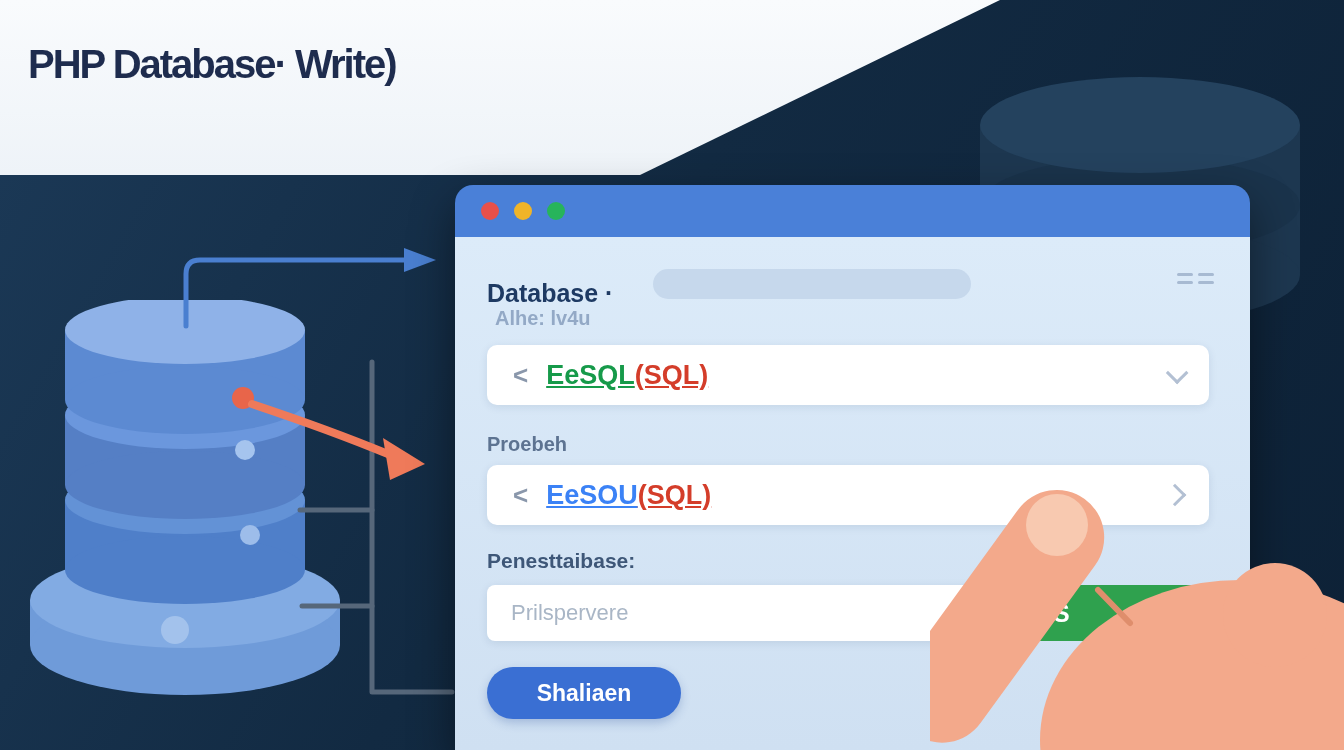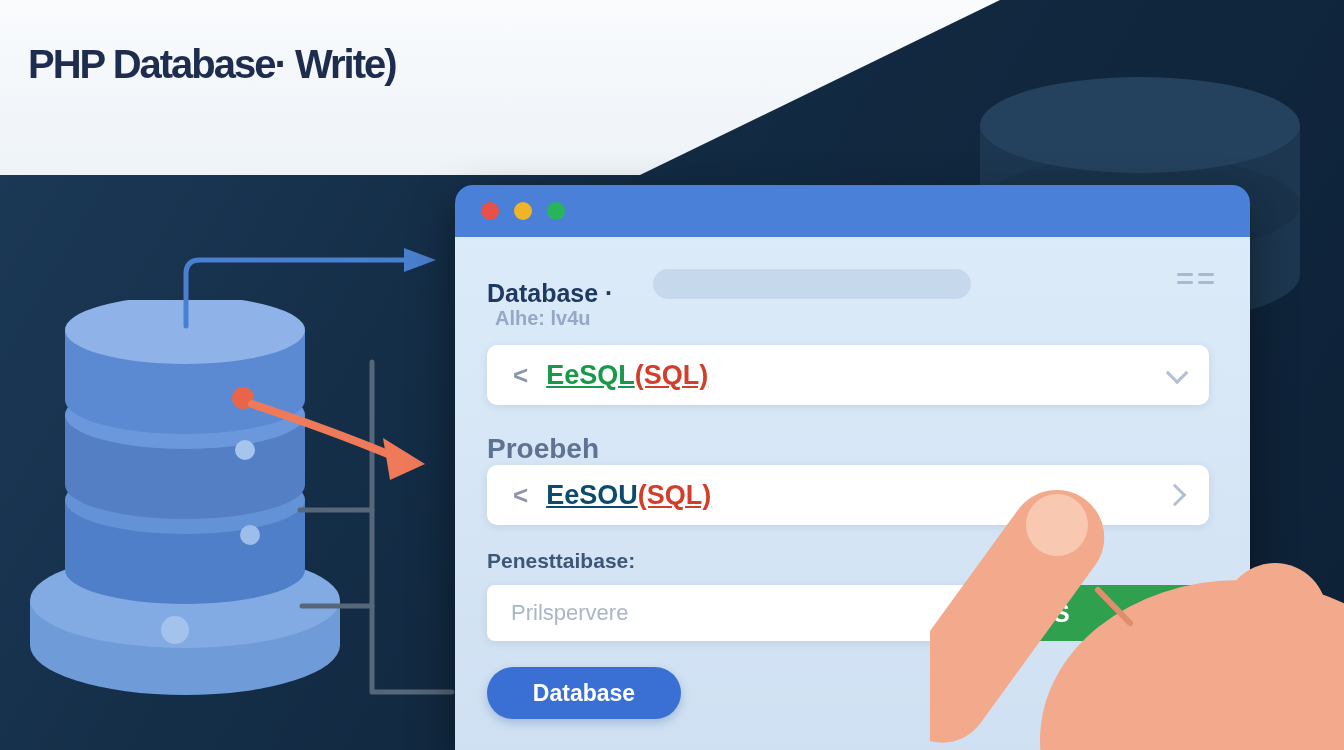--- a/index.html
+++ b/index.html
@@ -43,21 +43,21 @@
     position:absolute;left:32px;width:722px;height:60px;background:#ffffff;
     border-radius:10px;display:flex;align-items:center;padding:0 26px;
     box-sizing:border-box;box-shadow:0 2px 8px rgba(20,50,90,.10);
   }
   .prefix{font-size:26px;font-weight:700;color:#8a97ab;margin-right:18px;}
   .val{font-size:27px;font-weight:800;text-decoration:underline;}
   .chev-down{width:13px;height:13px;border-right:3px solid #b3c0d3;border-bottom:3px solid #b3c0d3;
     transform:rotate(45deg) translateY(-3px);margin-left:auto;}
   .chev-right{width:13px;height:13px;border-right:3px solid #b3c0d3;border-bottom:3px solid #b3c0d3;
     transform:rotate(-45deg);margin-left:auto;}
-  .field-label{position:absolute;left:32px;font-size:28px;font-weight:700;color:#5d7391;}
+  .field-label{position:absolute;left:32px;font-size:20px;font-weight:700;color:#5d7391;}
   .label3{color:#3e5778;font-size:21px;}
   .text-field{
     position:absolute;left:32px;top:348px;width:506px;height:56px;background:#fff;
     border-radius:8px;box-shadow:0 2px 8px rgba(20,50,90,.10);display:flex;align-items:center;
   }
   .text-field input{
     border:none;outline:none;background:transparent;width:100%;
     padding:0 24px;font-size:22px;color:#3b82f6;font-family:"Liberation Sans", sans-serif;
   }
   .text-field input::placeholder{color:#a9b6c6;}
@@ -152,33 +152,33 @@
       <span class="prefix">&lt;</span>
       <span class="val" style="color: rgb(22, 154, 74);">EeSQL</span>
       <span class="val" style="color: rgb(212, 61, 42);">(SQL)</span>
       <span class="chev-down"></span>
     </div>
 
     <div class="field-label" style="top:196px;">Proebeh</div>
 
     <div class="field" style="top:228px;">
       <span class="prefix">&lt;</span>
-      <span class="val" style="color: #0c4a6e;">EeSOU</span>
+      <span class="val" style="color: #3b82f6;">EeSOU</span>
       <span class="val" style="color: rgb(212, 61, 42);">(SQL)</span>
       <span class="chev-right"></span>
     </div>
 
     <div class="field-label label3" style="top:312px;">Penesttaibase:</div>
 
     <div class="text-field">
       <input type="text" placeholder="Prilspervere" style="">
     </div>
     <button class="btn-green" style="background: rgb(47, 161, 78);">S</button>
 
-    <button class="btn-blue" style="background: rgb(58, 111, 211);">Database</button>
+    <button class="btn-blue" style="background: rgb(58, 111, 211);">Shaliaen</button>
   </div>
 </div>
 
 <svg class="hand" width="414" height="310" viewBox="0 0 414 310">
   <rect x="79.5" y="50" width="95" height="290" rx="47.5" fill="#f3a98b" transform="rotate(36 127 97)"></rect>
   <circle cx="127" cy="85" r="31" fill="#f8c9b0"></circle>
   <ellipse cx="310" cy="300" rx="200" ry="160" fill="#f3a98b"></ellipse>
   <circle cx="345" cy="175" r="52" fill="#f3a98b"></circle>
   <path d="M168 150 L200 183" stroke="#df8e6c" stroke-width="6" stroke-linecap="round" fill="none"></path>
 </svg>

